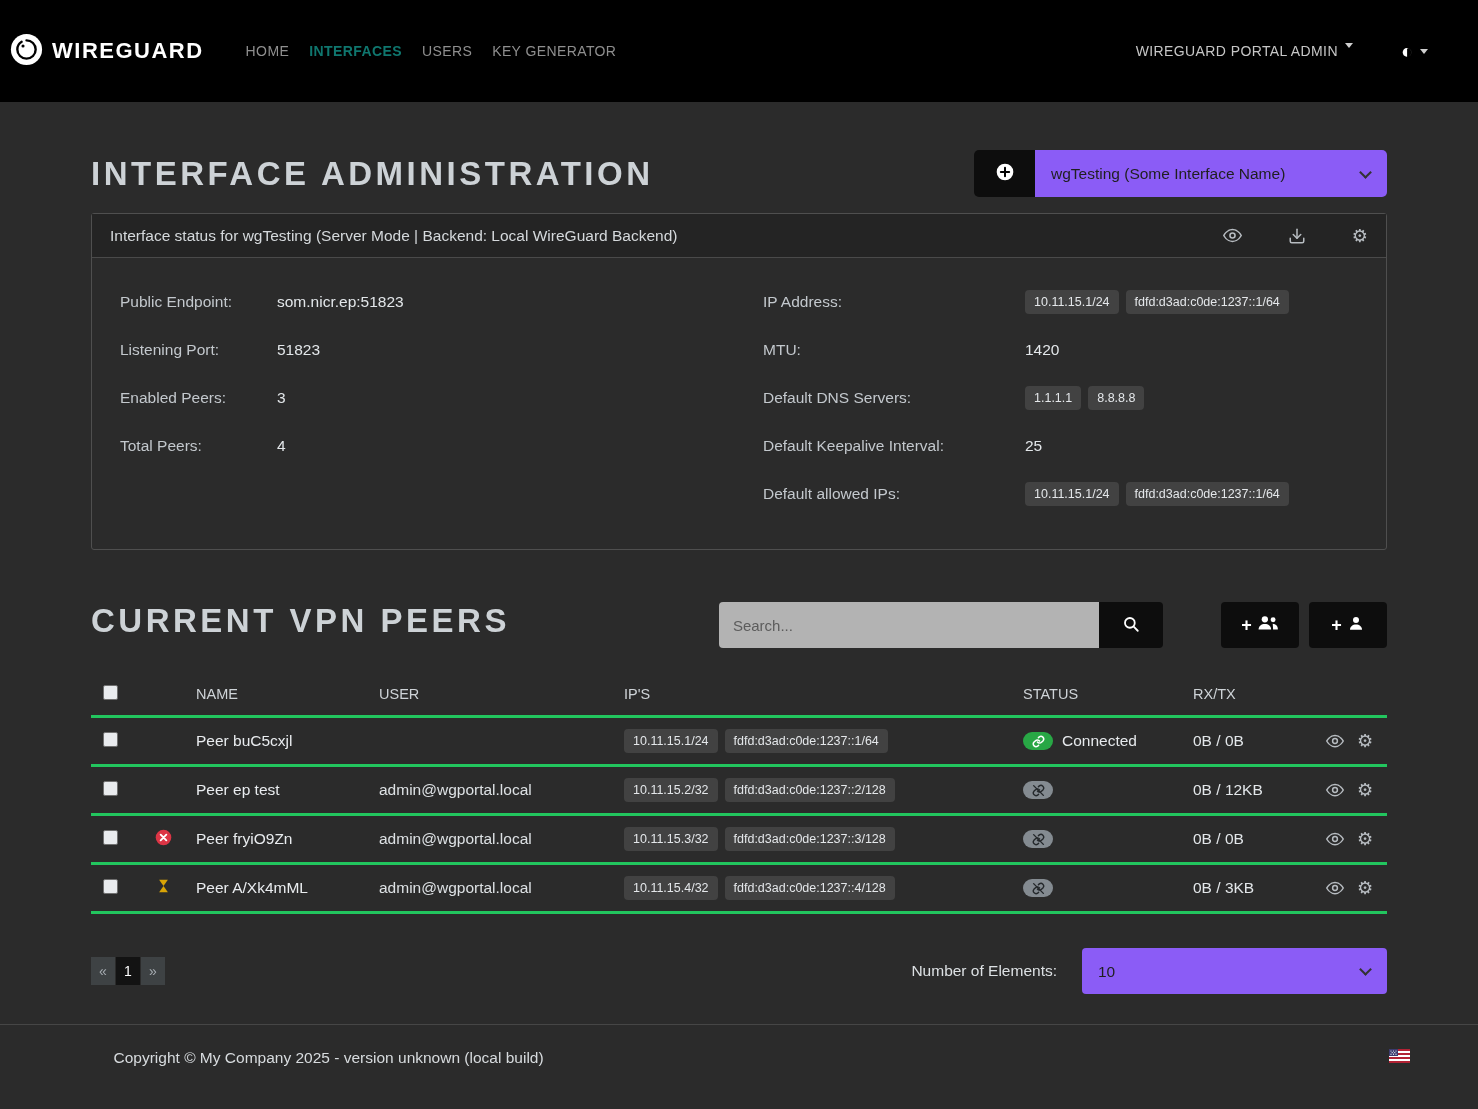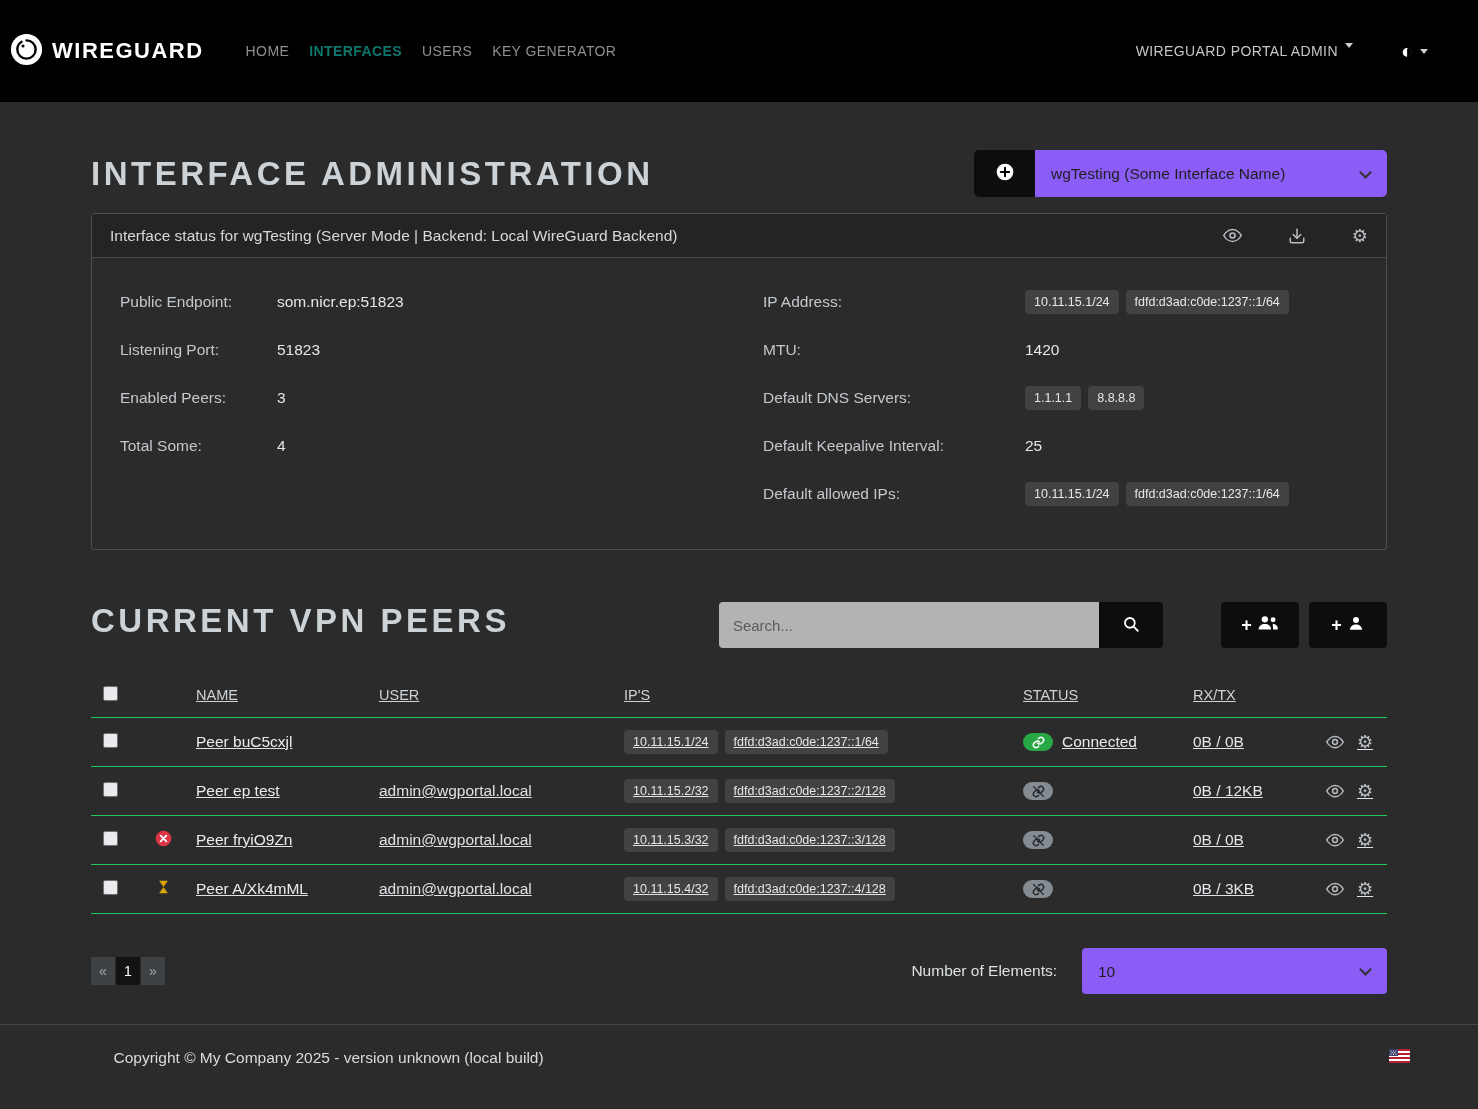--- a/index.html
+++ b/index.html
@@ -97,21 +97,21 @@
   .search-btn { width: 64px; height: 46px; border-radius: 0 4px 4px 0; }
   .add-group { margin-left: auto; display: flex; gap: 10px; }
   .add-btn { width: 78px; height: 46px; border-radius: 4px; gap: 5px; font-size: 17px; }
   .plus-glyph { font-size: 18px; font-weight: 700; color: #fff; }
 
   
   .table { margin-top: 24px; }
   .trow {
     display: grid;
     grid-template-columns: 40px 65px 183px 245px 399px 170px 133px 1fr;
-    align-items: center; min-height: 49px; border-bottom: 1px solid #22c55e; text-decoration: underline;
+    align-items: center; min-height: 49px; border-bottom: 3px solid #22c55e;
   }
   .thead { min-height: 46px; font-size: 14.5px; color: #ced3d7; }
   .cb {
     appearance: none; -webkit-appearance: none; cursor: pointer;
     width: 15px; height: 15px; margin: 0 0 0 12px;
     background: #e9ebee; border: 1px solid #6f6f6f; border-radius: 2px;
   }
   .c-icon { display: flex; justify-content: center; }
   .c-name { font-size: 15.5px; color: #e9ecef; }
   .c-user { font-size: 15.5px; color: #dde1e4; }
@@ -231,21 +231,21 @@
           </div>
         <div class="kv">
             <span class="k">Listening Port:</span>
             <span class="v">51823</span>
           </div>
         <div class="kv">
             <span class="k">Enabled Peers:</span>
             <span class="v">3</span>
           </div>
         <div class="kv">
-            <span class="k">Total Some:</span>
+            <span class="k">Total Peers:</span>
             <span class="v">4</span>
           </div>
       </div>
       <div class="col-right">
         <div class="kv">
             <span class="k">IP Address:</span>
           <span class="v badges">
             <span class="badge">10.11.15.1/24</span>
             <span class="badge">fdfd:d3ad:c0de:1237::1/64</span>
           </span>

